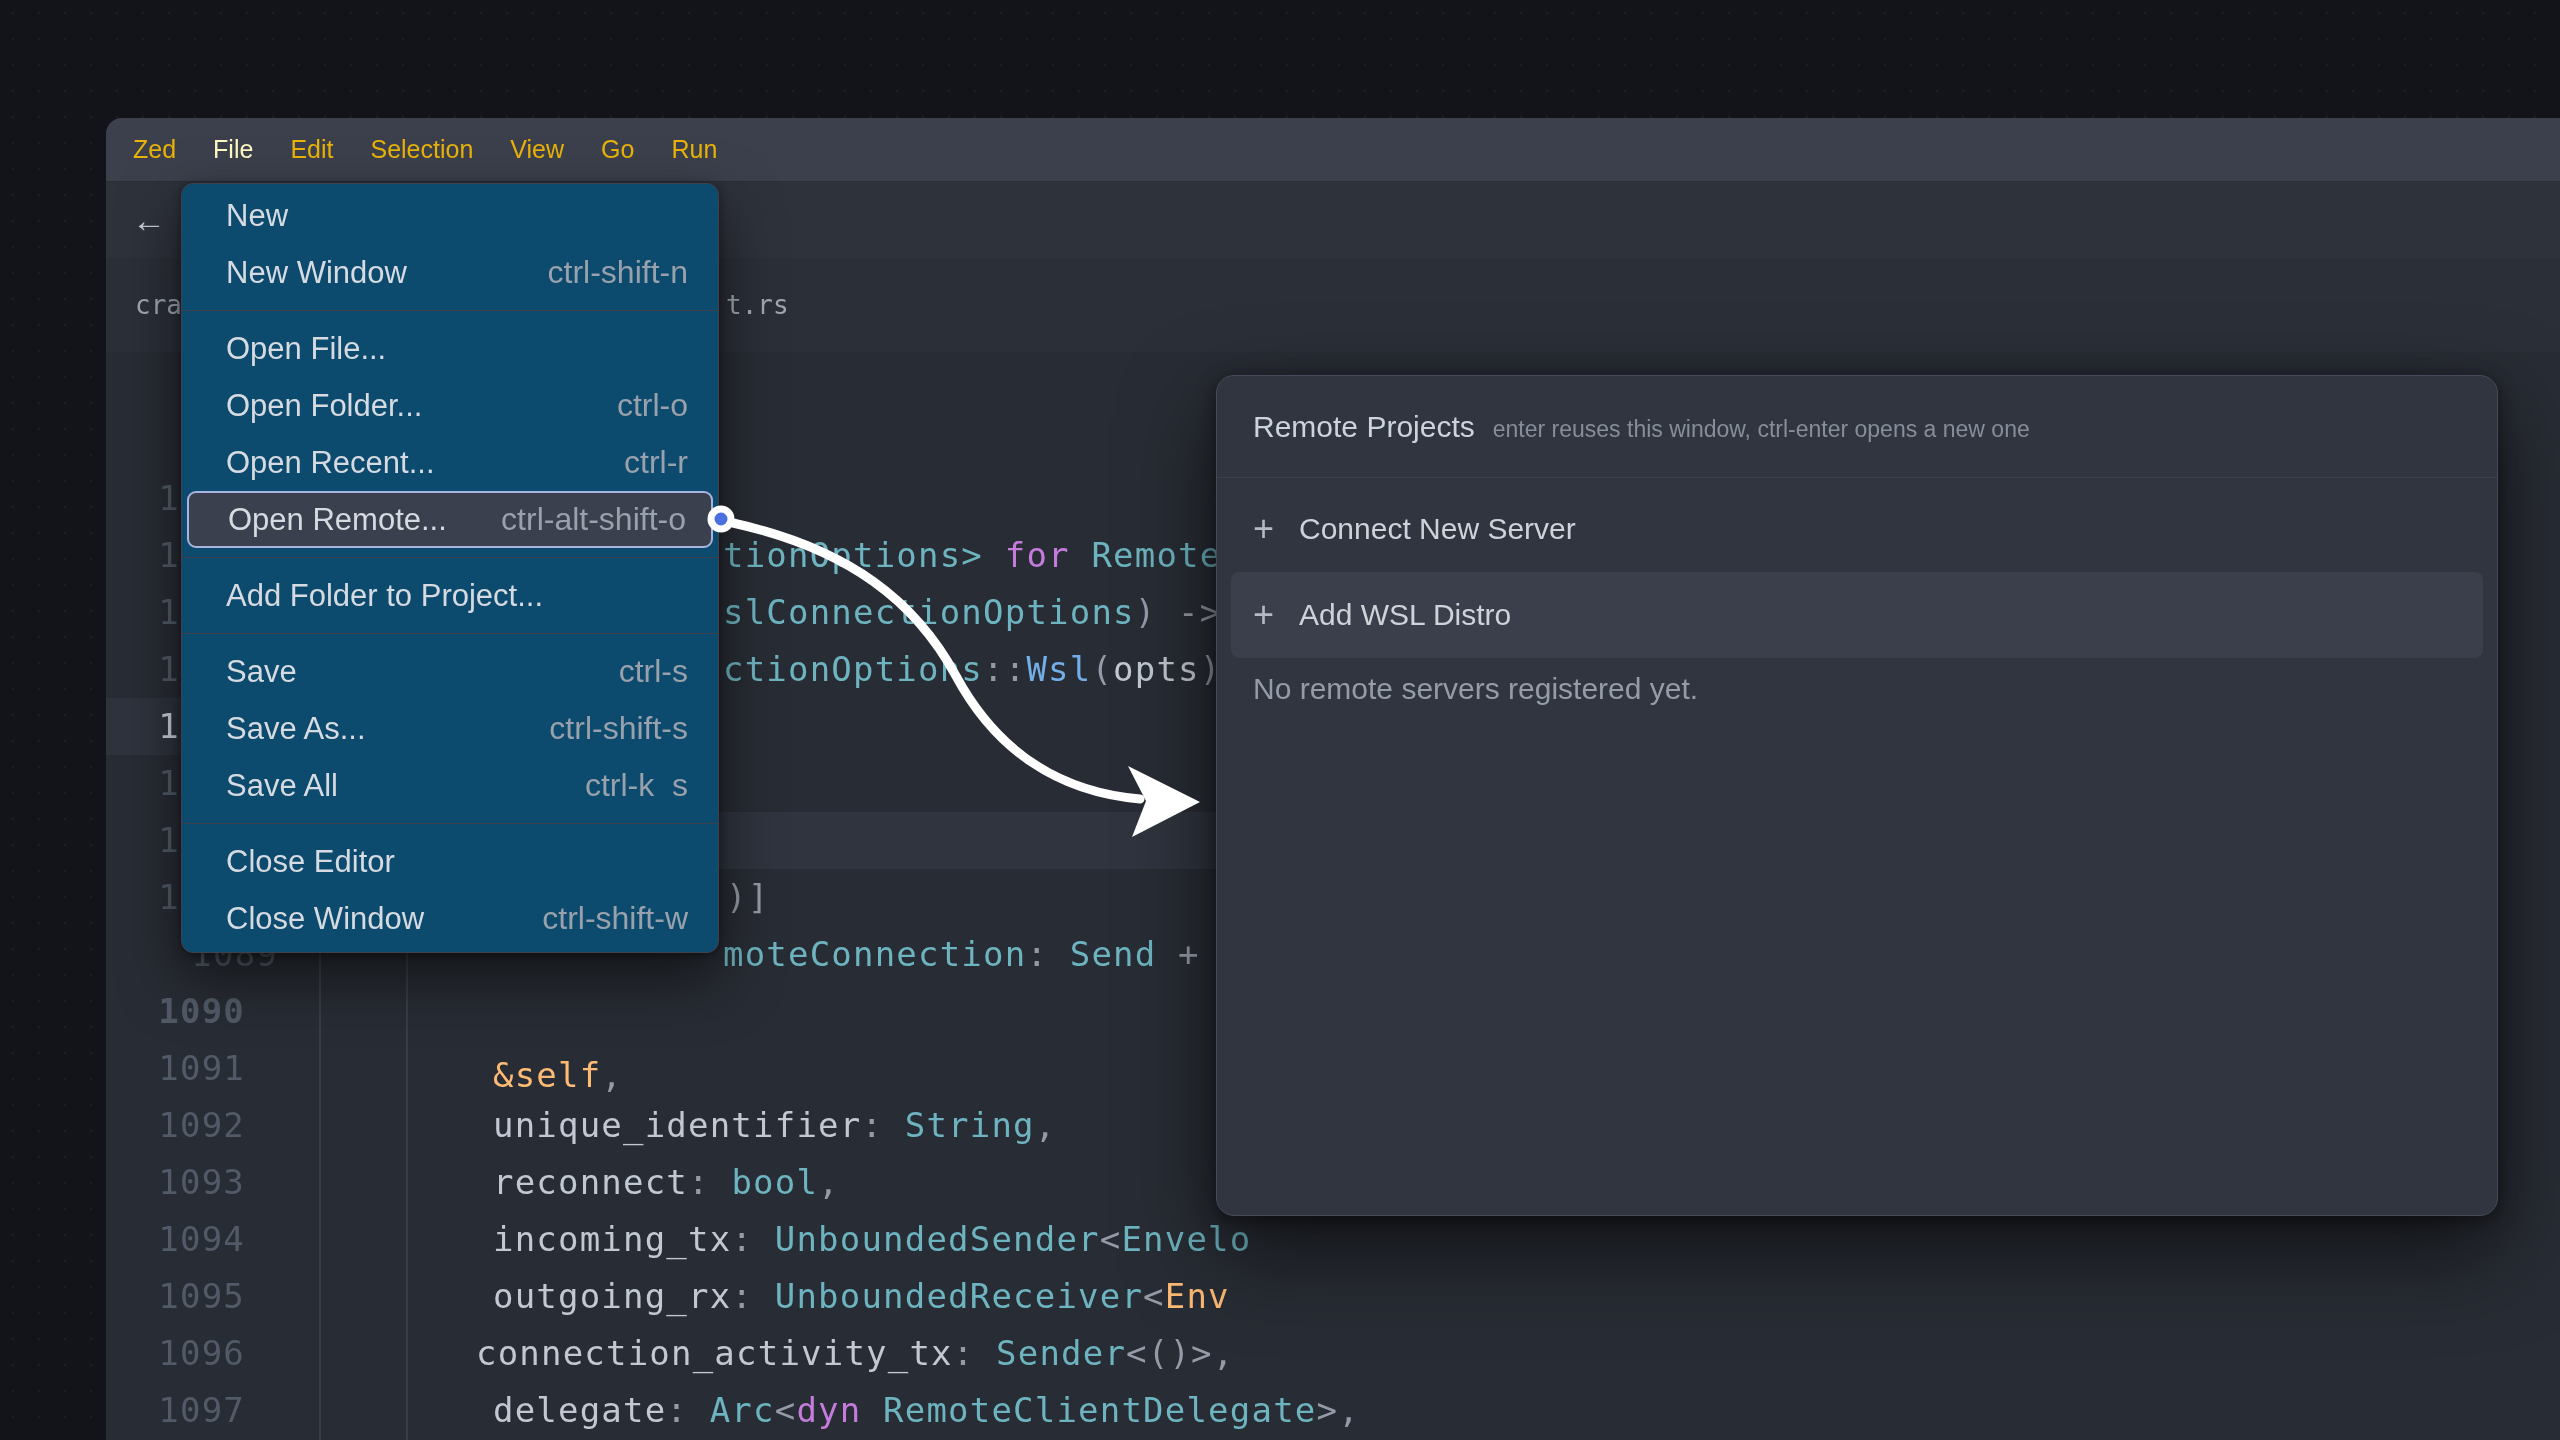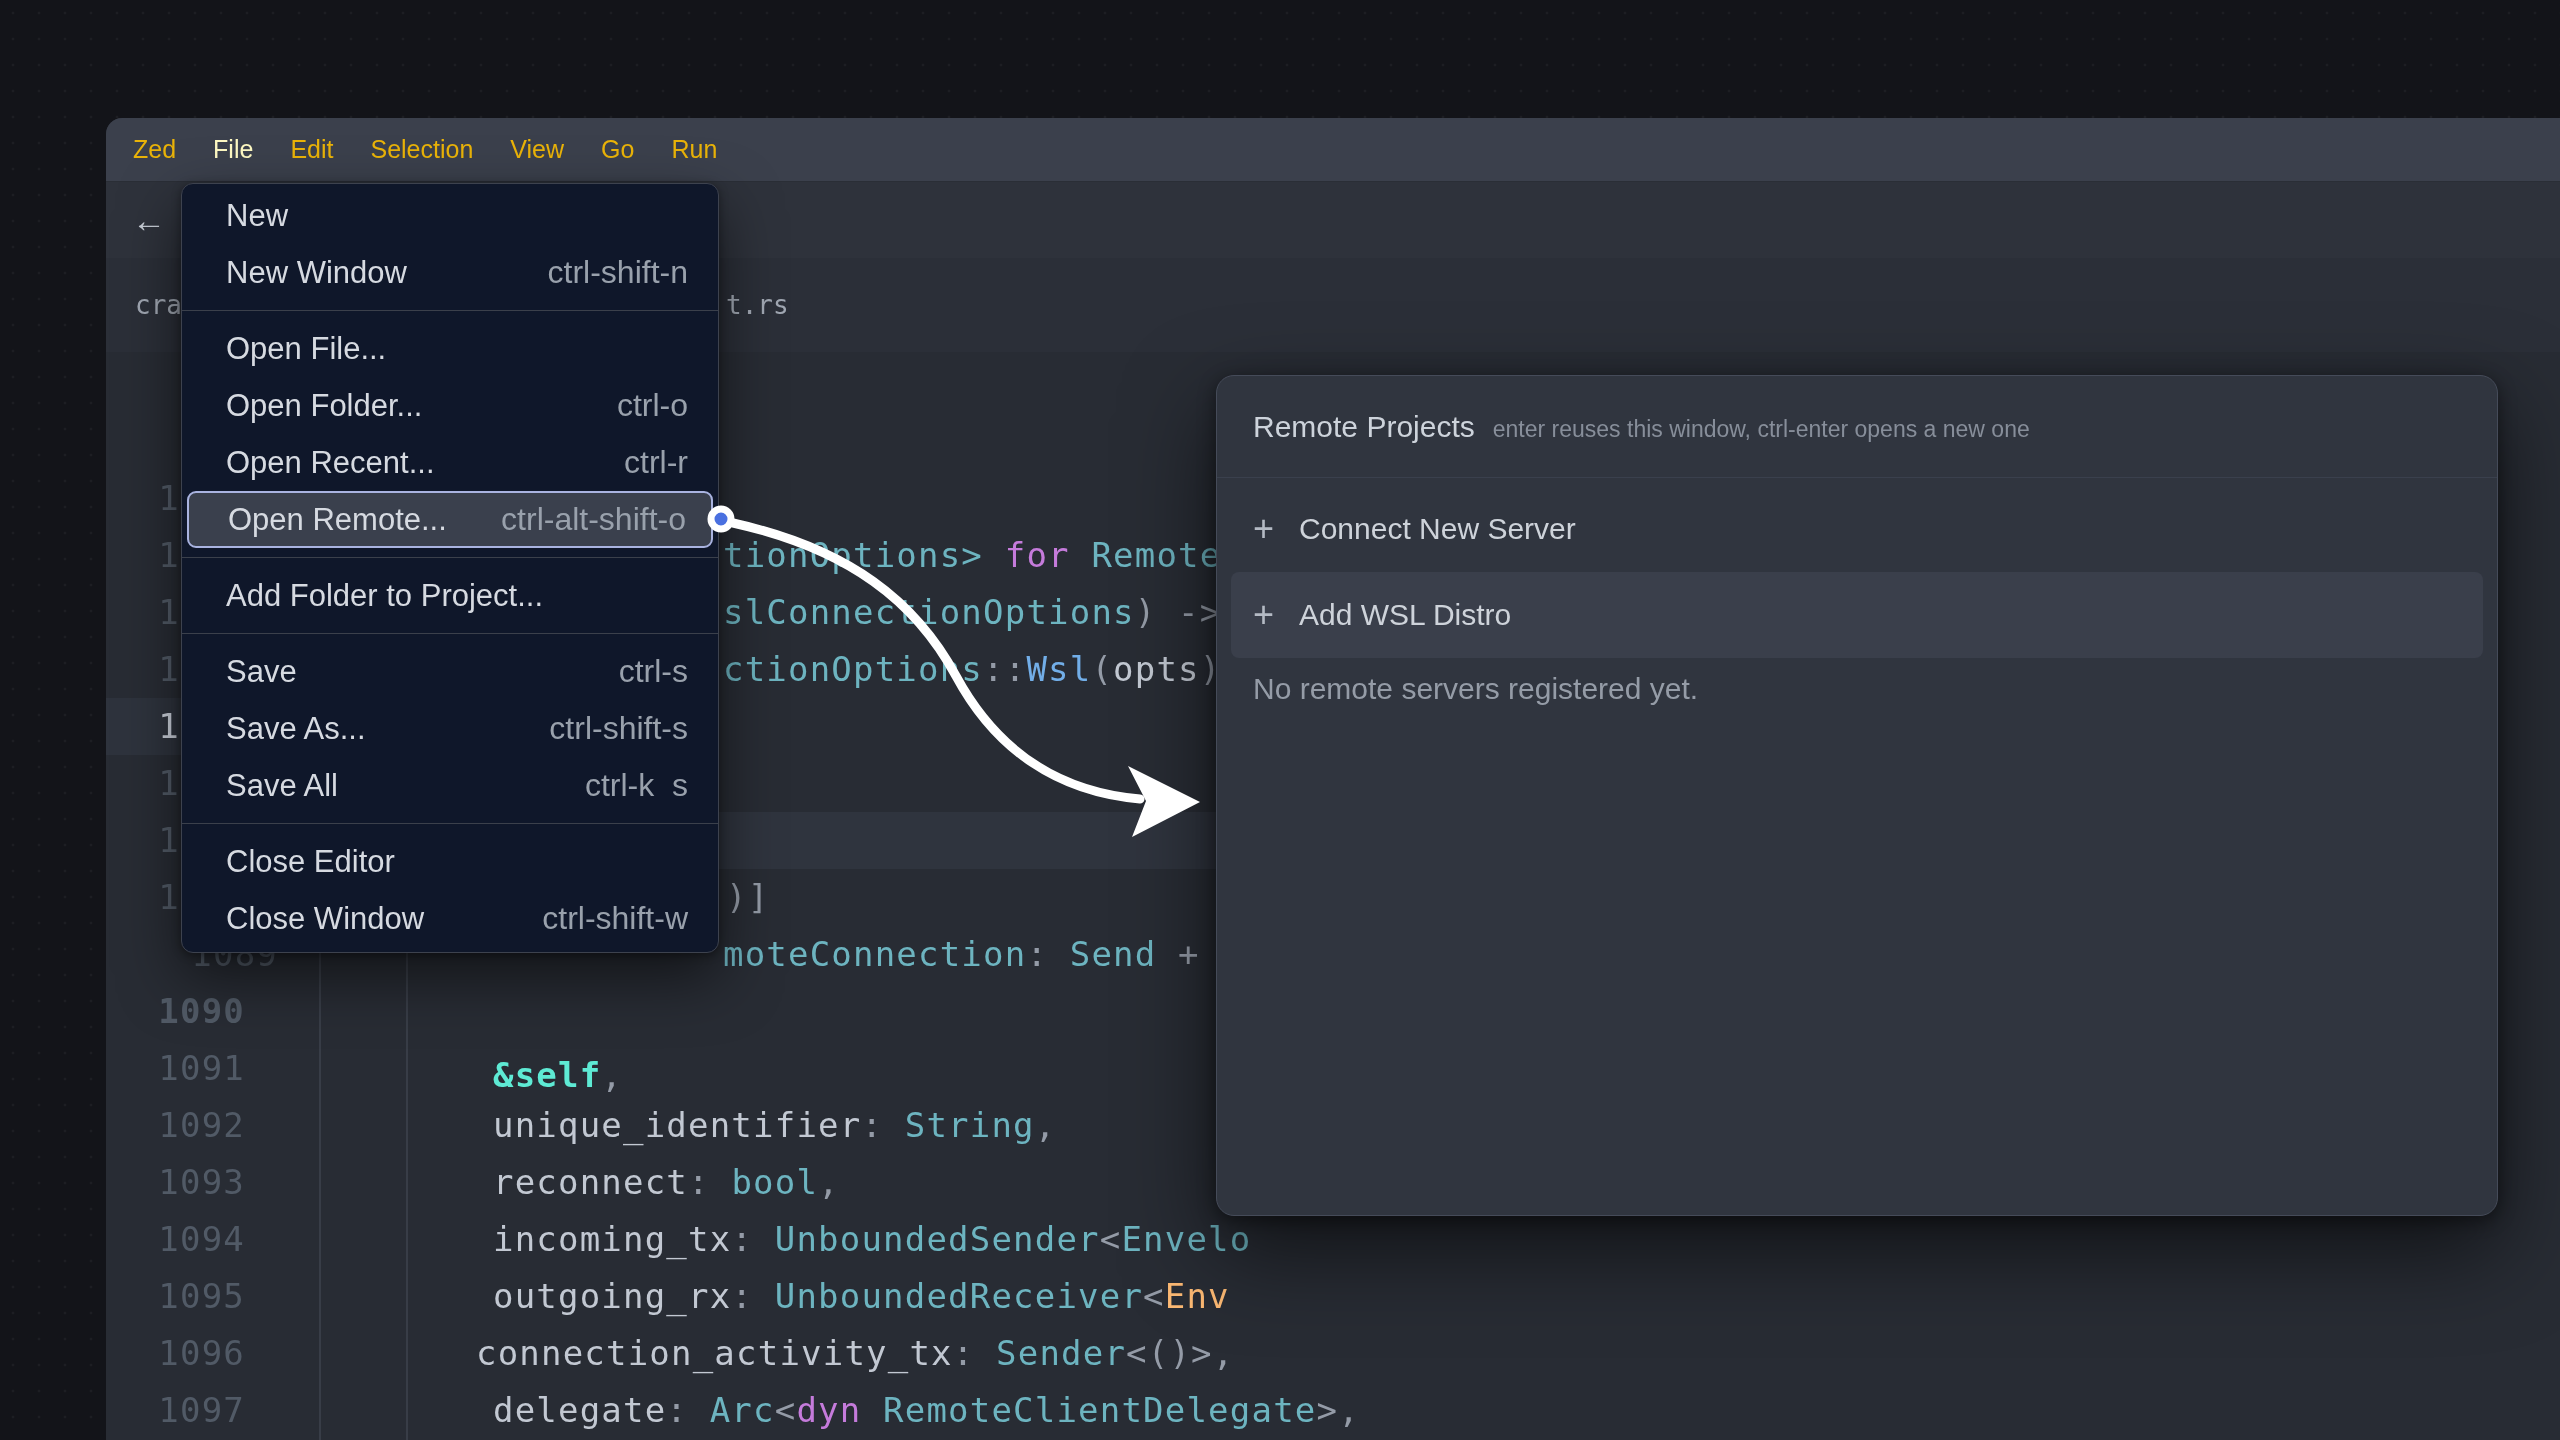--- a/index.html
+++ b/index.html
@@ -44,21 +44,21 @@
   .gutter-num{
     position:absolute;left:0;width:139px;height:57px;line-height:57px;text-align:right;
     font-family:"DejaVu Sans Mono", monospace;font-size:34px;letter-spacing:1.2px;white-space:pre;
   }
   .code-line{
     position:absolute;height:57px;line-height:57px;white-space:pre;
     font-family:"DejaVu Sans Mono", monospace;font-size:34px;letter-spacing:1.2px;
   }
   
   #file-menu{
-    position:absolute;left:75px;top:65px;width:538px;background:#0f172a;
+    position:absolute;left:75px;top:65px;width:538px;background:#0c4a6e;
     border:1px solid #3d424e;border-radius:12px;box-sizing:border-box;
     padding:3px 0 5px 0;box-shadow:0 24px 60px rgba(0,0,0,.55), 0 2px 10px rgba(0,0,0,.4);
     z-index:60;
   }
   .menu-item{
     height:57px;display:flex;align-items:center;padding:0 30px 0 44px;box-sizing:border-box;
   }
   .menu-item .mi-label{font-size:31px;color:#d6dae1;flex:1;white-space:pre;}
   .menu-item .mi-shortcut{font-size:32px;color:#99a1ac;white-space:pre;}
   .menu-item.highlighted{
@@ -131,21 +131,21 @@
       <div class="gutter-num" style="top: 346px; color: rgb(204, 210, 220);">1085</div>
       <div class="gutter-num" style="top: 403px; color: rgb(81, 90, 102);">1086</div>
       <div class="row-band" style="left: 494px; width: 690px; top: 460px; background: rgb(47, 52, 62);"></div>
       <div class="gutter-num" style="top: 460px; color: rgb(81, 90, 102);">1087</div>
       <div class="gutter-num" style="top: 517px; color: rgb(81, 90, 102);">1088</div>
       <div class="code-line" style="left: 620px; top: 517px;"><span style="color: rgb(148, 155, 167);">)]</span></div>
       <div class="gutter-num" style="top: 574px; color: rgb(81, 90, 102); padding-left: 33px;">1089</div>
       <div class="code-line" style="left: 617px; top: 574px;"><span style="color: rgb(109, 180, 192);">moteConnection</span><span style="color: rgb(148, 155, 167);">: </span><span style="color: rgb(109, 180, 192);">Send</span><span style="color: rgb(148, 155, 167);"> + </span><span style="color: rgb(109, 180, 192);">S</span></div>
       <div class="gutter-num" style="top: 631px; color: rgb(81, 90, 102); font-weight: bold;">1090</div>
       <div class="gutter-num" style="top: 688px; color: rgb(81, 90, 102);">1091</div>
-      <div class="code-line" style="left: 387px; top: 695px;"><span style="color: #5eead4; font-weight: bold;">&amp;self</span><span style="color: rgb(148, 155, 167);">,</span></div>
+      <div class="code-line" style="left: 387px; top: 695px;"><span style="color: #fdba74;">&amp;self</span><span style="color: rgb(148, 155, 167);">,</span></div>
       <div class="gutter-num" style="top: 745px; color: rgb(81, 90, 102);">1092</div>
       <div class="code-line" style="left: 387px; top: 745px;"><span style="color: rgb(194, 200, 210);">unique_identifier</span><span style="color: rgb(148, 155, 167);">: </span><span style="color: rgb(109, 180, 192);">String</span><span style="color: rgb(148, 155, 167);">,</span></div>
       <div class="gutter-num" style="top: 802px; color: rgb(81, 90, 102);">1093</div>
       <div class="code-line" style="left: 387px; top: 802px;"><span style="color: rgb(194, 200, 210);">reconnect</span><span style="color: rgb(148, 155, 167);">: </span><span style="color: rgb(109, 180, 192);">bool</span><span style="color: rgb(148, 155, 167);">,</span></div>
       <div class="gutter-num" style="top: 859px; color: rgb(81, 90, 102);">1094</div>
       <div class="code-line" style="left: 387px; top: 859px;"><span style="color: rgb(194, 200, 210);">incoming_tx</span><span style="color: rgb(148, 155, 167);">: </span><span style="color: rgb(109, 180, 192);">UnboundedSender</span><span style="color: rgb(148, 155, 167);">&lt;</span><span style="color: rgb(109, 180, 192);">Envelo</span></div>
       <div class="gutter-num" style="top: 916px; color: rgb(81, 90, 102);">1095</div>
       <div class="code-line" style="left: 387px; top: 916px;"><span style="color: rgb(194, 200, 210);">outgoing_rx</span><span style="color: rgb(148, 155, 167);">: </span><span style="color: rgb(109, 180, 192);">UnboundedReceiver</span><span style="color: rgb(148, 155, 167);">&lt;</span><span style="color: #fdba74;">Env</span></div>
       <div class="gutter-num" style="top: 973px; color: rgb(81, 90, 102);">1096</div>
       <div class="code-line" style="left: 370px; top: 973px;"><span style="color: rgb(194, 200, 210);">connection_activity_tx</span><span style="color: rgb(148, 155, 167);">: </span><span style="color: rgb(109, 180, 192);">Sender</span><span style="color: rgb(148, 155, 167);">&lt;()&gt;,</span></div>

